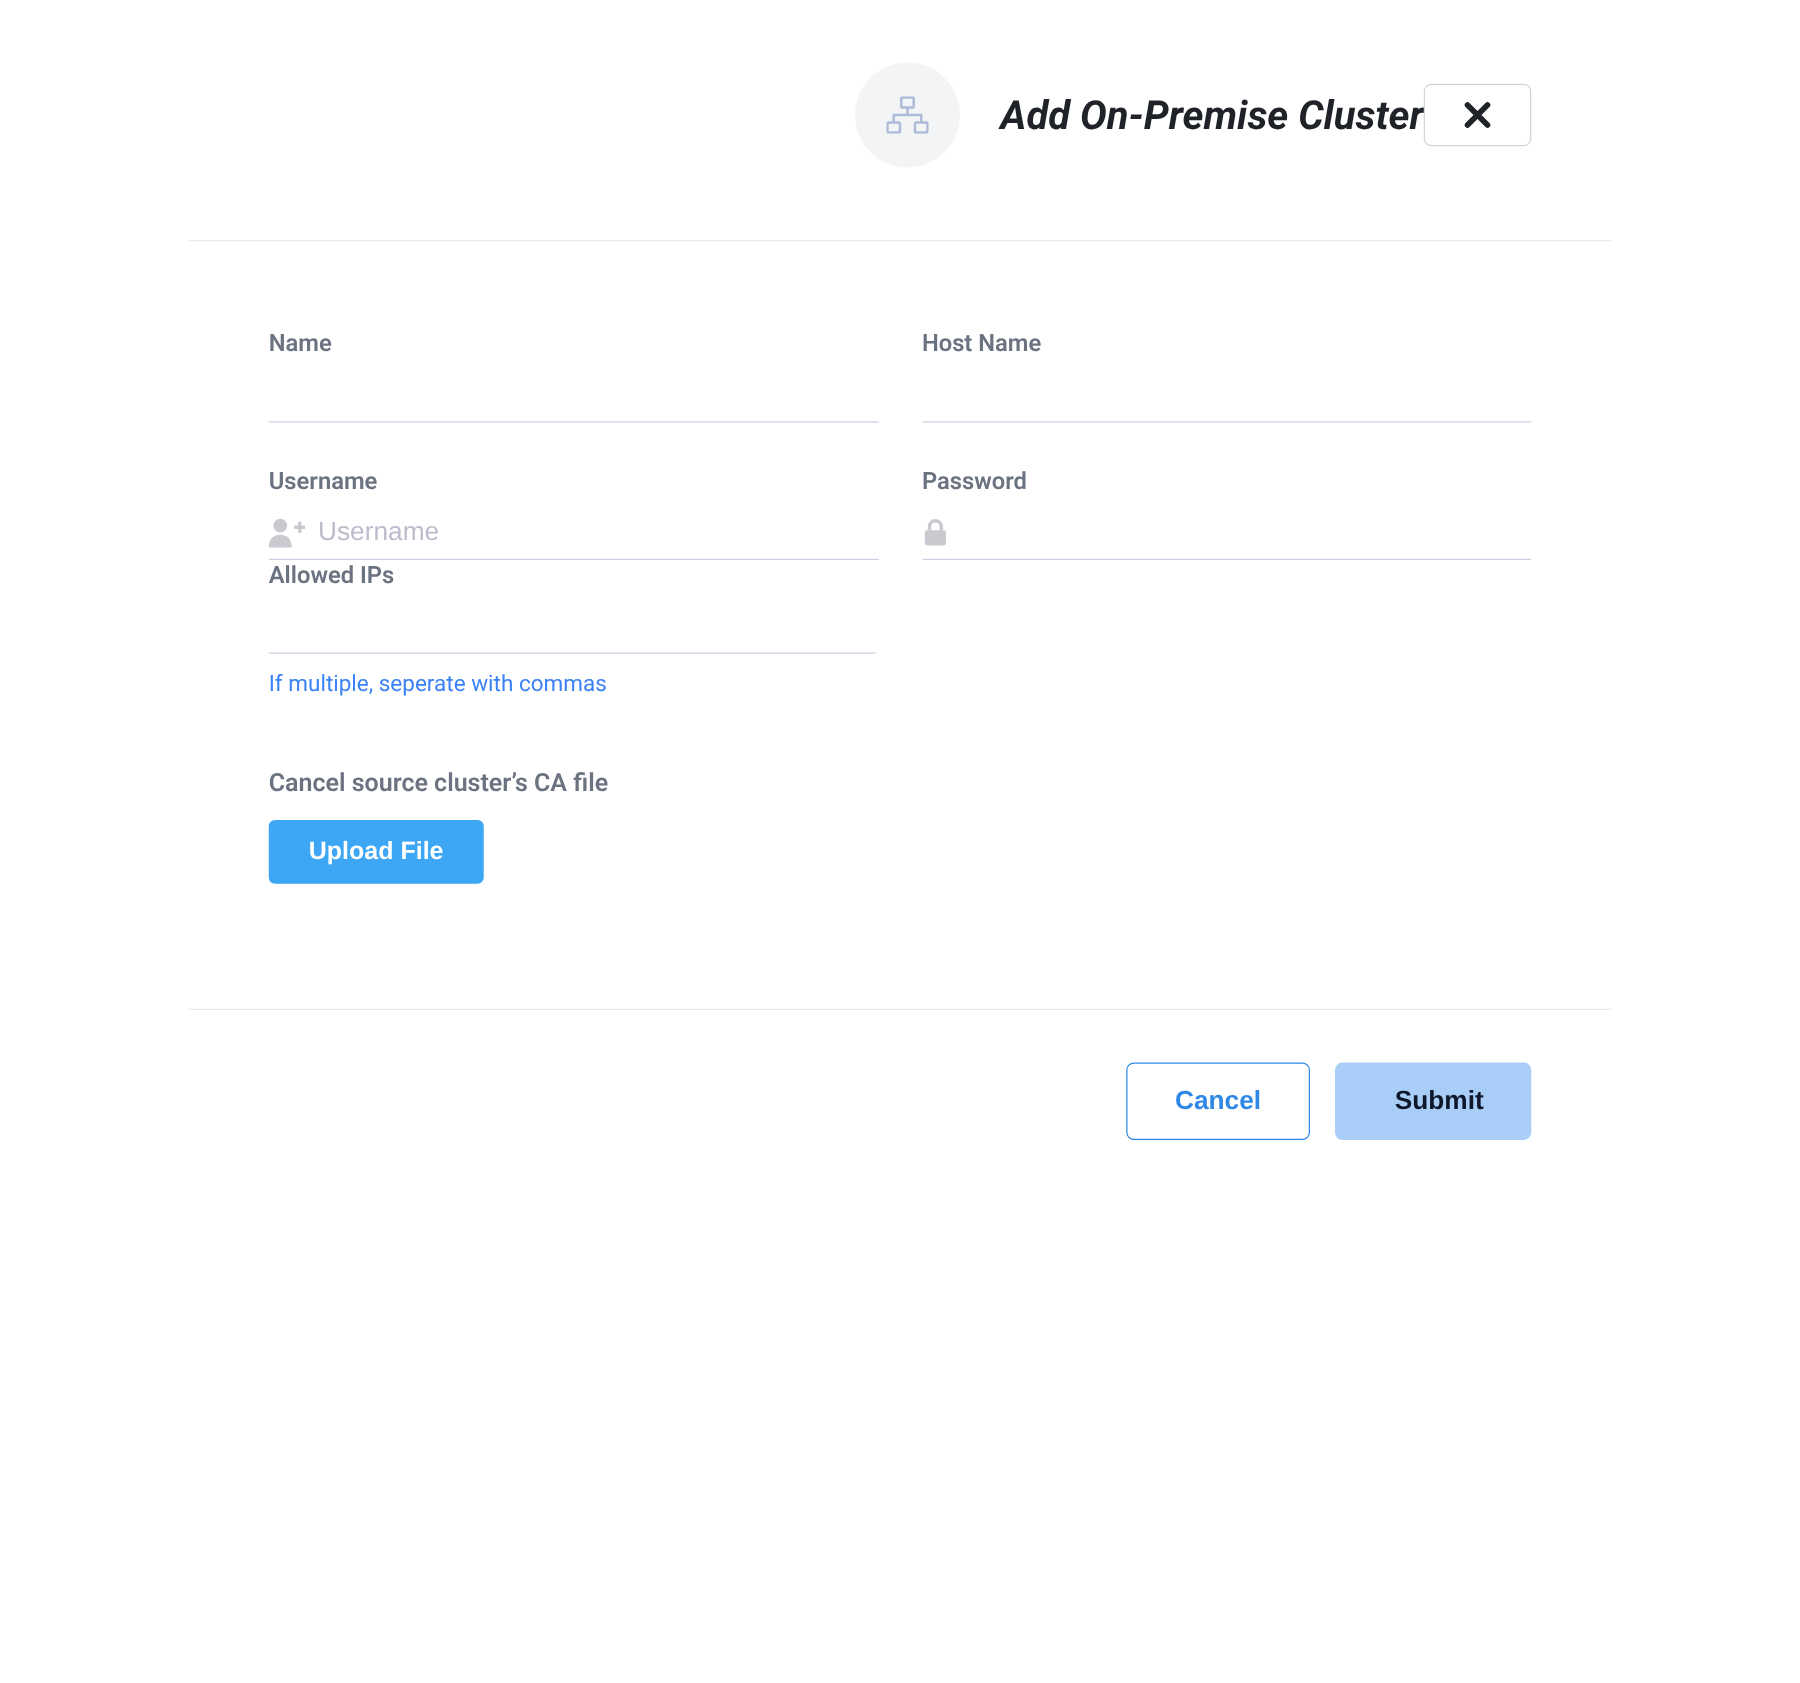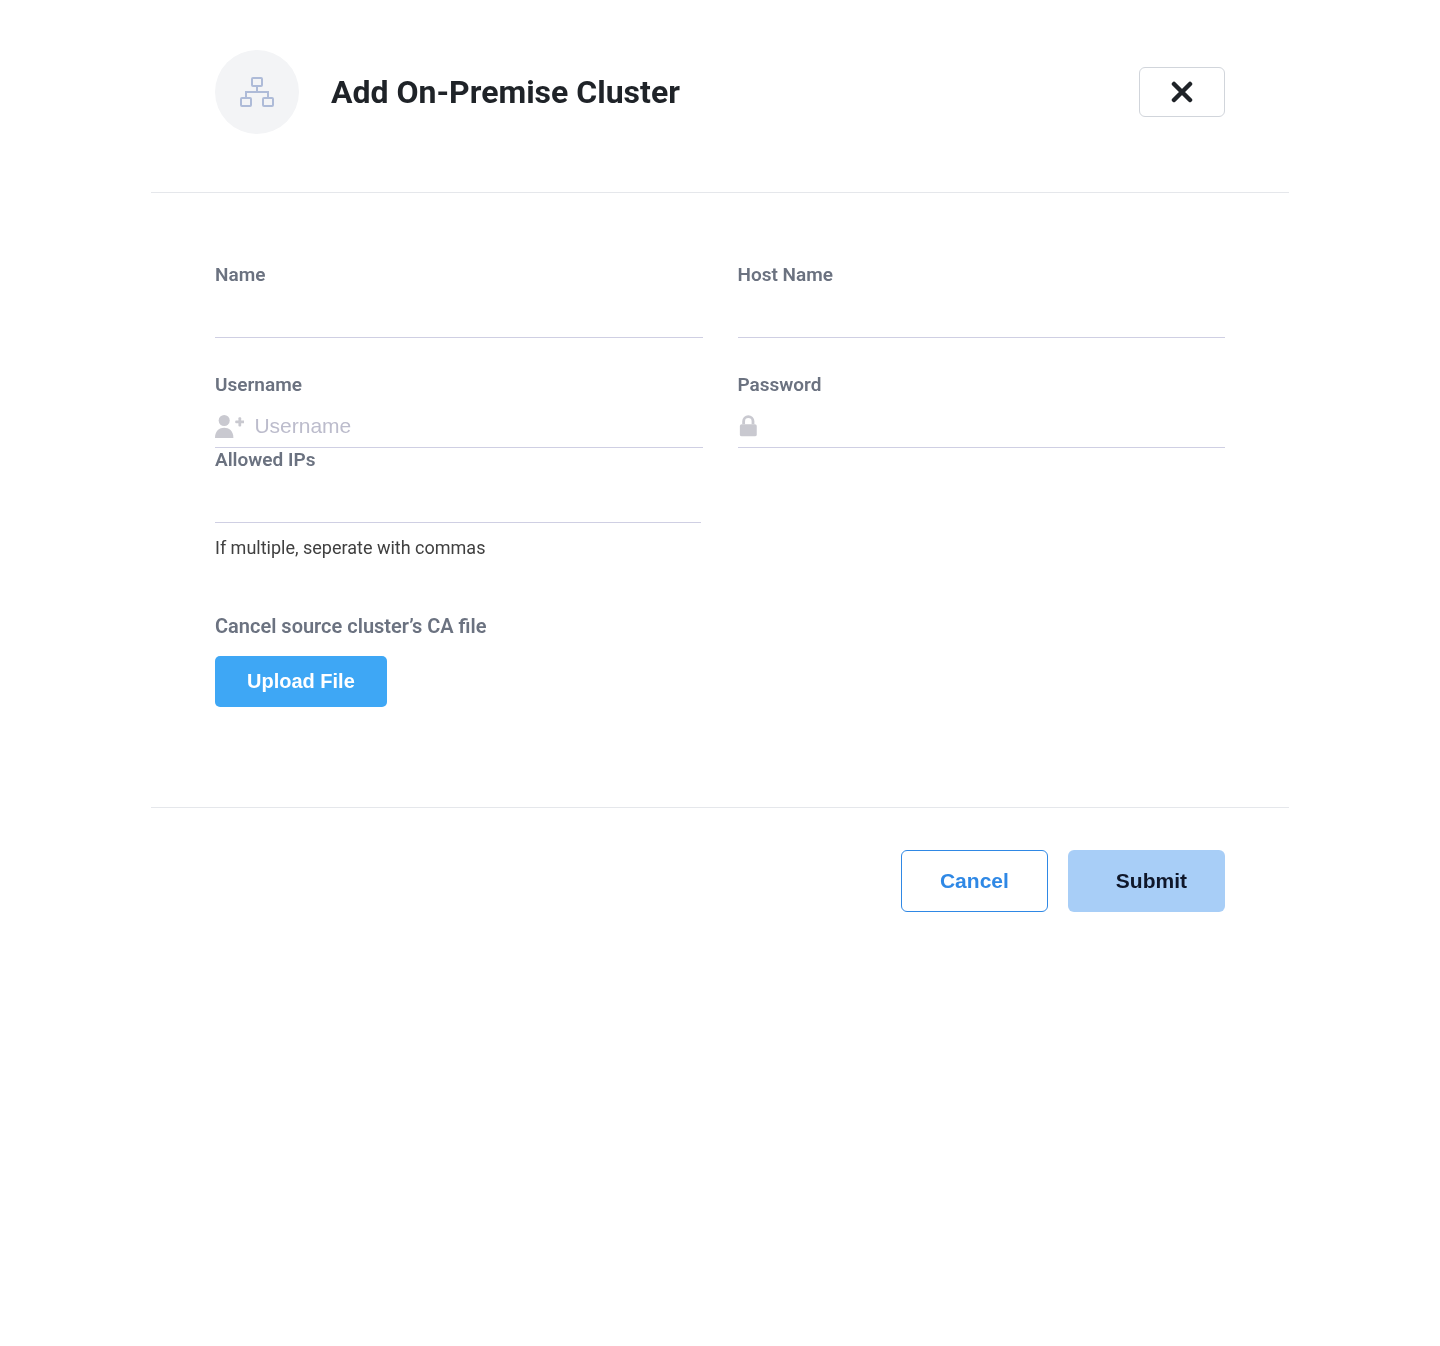--- a/index.html
+++ b/index.html
@@ -1,32 +1,32 @@
 <!DOCTYPE html>
 <html><head>
 <meta charset="utf-8">
 <style>
   * { box-sizing: border-box; margin: 0; padding: 0; }
   html, body { width: 1440px; height: 1346px; font-family: -apple-system, BlinkMacSystemFont, "Segoe UI", Roboto, "Helvetica Neue", Arial, sans-serif; background: #fff; color: #1f2937; }
   .frame { width: 1138px; margin: 0 auto; background: #fff; }
   
-  .header { display: flex; align-items: center; justify-content: space-between; padding: 50px 64px 58px 64px; border-bottom: 1px solid #e5e7eb; }
+  .header { display: flex; align-items: center; justify-content: flex-end; padding: 50px 64px 58px 64px; border-bottom: 1px solid #e5e7eb; font-style: italic; }
   .header-left { display: flex; align-items: center; gap: 32px; }
   .icon-circle { width: 84px; height: 84px; border-radius: 50%; background: #f3f4f6; display: flex; align-items: center; justify-content: center; }
   .title { font-size: 32px; font-weight: 700; color: #1f2328; }
   .close-btn { width: 86px; height: 50px; border: 1px solid #d1d5db; border-radius: 6px; background: #fff; display: flex; align-items: center; justify-content: center; cursor: pointer; }
   
   .body { padding: 70px 64px 100px 64px; border-bottom: 1px solid #e5e7eb; }
   .grid { display: grid; grid-template-columns: 1fr 1fr; column-gap: 38px; row-gap: 38px; gap: 35px; }
   .field { display: flex; flex-direction: column; }
   .field-label { font-size: 19px; font-weight: 600; color: #6b7280; margin-bottom: 10px; }
   .field-row { display: flex; align-items: center; gap: 10px; border-bottom: 1.5px solid #cfcfe3; padding: 6px 0 8px 0; min-height: 42px; }
   .field-input { border: none; outline: none; font-size: 21px; color: #374151; width: 100%; background: transparent; }
   .field-input::placeholder { color: #bcbccc; }
-  .helper { font-size: 18px; color: #404040; margin-top: 14px; }
+  .helper { font-size: 18px; color: #3b82f6; margin-top: 14px; }
   .section-label { font-size: 20px; font-weight: 600; color: #6b7280; margin-bottom: 18px; }
   .upload-section { margin-top: 56px; }
   .upload-btn { background: #3ea7f5; color: #fff; border: none; border-radius: 5px; padding: 14px 32px; font-size: 20px; font-weight: 700; cursor: pointer; }
   
   .footer { padding: 42px 64px; display: flex; justify-content: flex-end; gap: 20px; }
   .btn { border-radius: 6px; padding: 18px 38px; font-size: 21px; font-weight: 700; cursor: pointer; }
   .btn-cancel { background: #fff; color: #2f88e5; border: 1.5px solid #2f88e5; }
   .btn-submit { background: #a8cef7; color: #0f172a; border: none; padding-left: 48px; }
   
   .half { width: calc(50% - 19px); }

